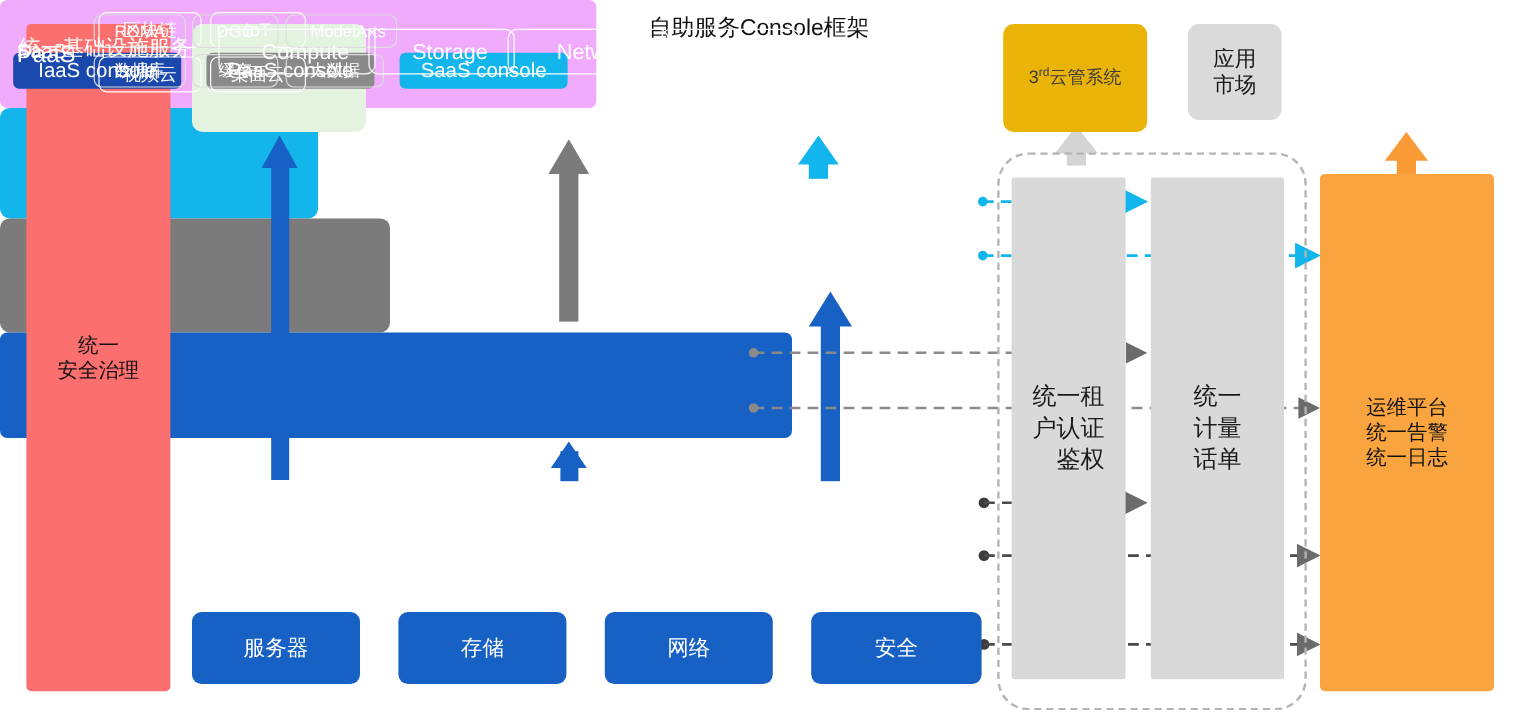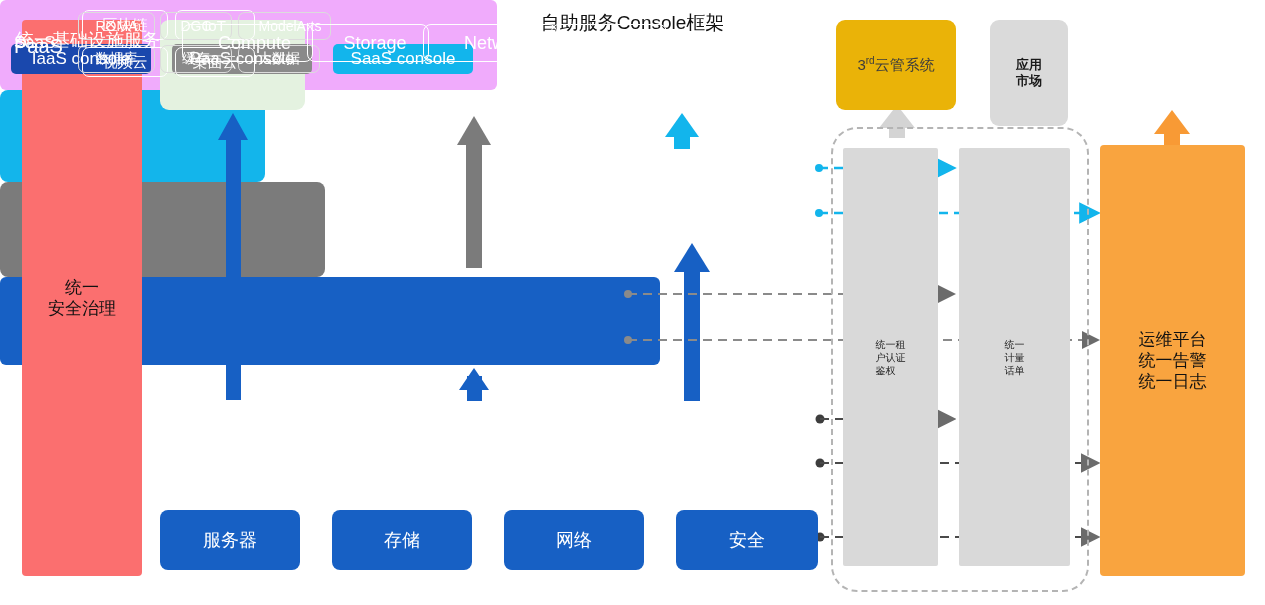--- a/index.html
+++ b/index.html
@@ -17,21 +17,21 @@
   
   #console-frame{left:323px;top:20px;width:497px;height:90px;background:#f0abfc;border-radius:6px;}
   #console-title{position:absolute;left:0;top:10px;width:100%;text-align:center;font-size:19px;color:#111;}
   .console-chip{position:absolute;top:44px;height:30px;border-radius:5px;color:#fff;font-size:17px;display:flex;align-items:center;justify-content:center;}
   #chip-iaas{left:11px;width:140px;background:#1a48ad;}
   #chip-paas{left:172px;width:140px;background:#8a8a8a;}
   #chip-saas{left:333px;width:140px;background:#12b5ec;}
 
   
   #third-cloud{left:836px;top:20px;width:120px;height:90px;background:#eab308;color:#3d3d3d;font-size:15px;}
-  #app-market{left:990px;top:20px;width:78px;height:106px;background:#dadada;color:#1a1a1a;font-size:13px;font-weight:bold;}
+  #app-market{left:990px;top:20px;width:78px;height:80px;background:#dadada;color:#1a1a1a;font-size:18px;}
 
   
   #ops-top{left:1100px;top:20px;width:145px;height:90px;background:#f89a35;color:#111;font-size:16px;}
   #ops-col{left:1100px;top:145px;width:145px;height:431px;background:#f9a43f;color:#111;font-size:17px;border-radius:4px;}
 
   
   #saas{left:552px;top:145px;width:265px;height:92px;background:#13b5eb;border-radius:8px;}
   #saas-label{position:absolute;left:14px;top:33px;font-size:17px;color:#fff;}
   .saas-chip{position:absolute;border:1.6px solid #ffffff;border-radius:7px;color:#fff;font-size:15px;display:flex;align-items:center;justify-content:center;height:28px;}
   #sc0{left:82px;top:10px;width:84px;}
@@ -61,21 +61,21 @@
 
   
   .hw{position:absolute;top:510px;height:60px;background:#1760c4;color:#fff;font-size:18px;border-radius:8px;display:flex;align-items:center;justify-content:center;}
   #hw0{left:160px;width:140px;}
   #hw1{left:332px;width:140px;}
   #hw2{left:504px;width:140px;}
   #hw3{left:676px;width:142px;}
 
   
   #mid-dashed{position:absolute;left:831px;top:127px;width:254px;height:461px;border:2.5px dashed #b4b4b4;border-radius:26px;}
-  .mid-bar{position:absolute;background:#d9d9d9;border-radius:2px;color:#1a1a1a;font-size:10px;display:flex;align-items:center;justify-content:center;text-align:left;line-height:1.3;}
+  .mid-bar{position:absolute;background:#d9d9d9;border-radius:2px;color:#1a1a1a;font-size:20px;display:flex;align-items:center;justify-content:center;text-align:right;line-height:1.3;}
   #bar-auth{left:843px;top:148px;width:95px;height:418px;}
   #bar-meter{left:959px;top:148px;width:111px;height:418px;}
 
   svg.lay{position:absolute;left:0;top:0;width:1265px;height:605px;pointer-events:none;}
 </style>
 </head>
 <body>
 
 <div id="stage">
 

